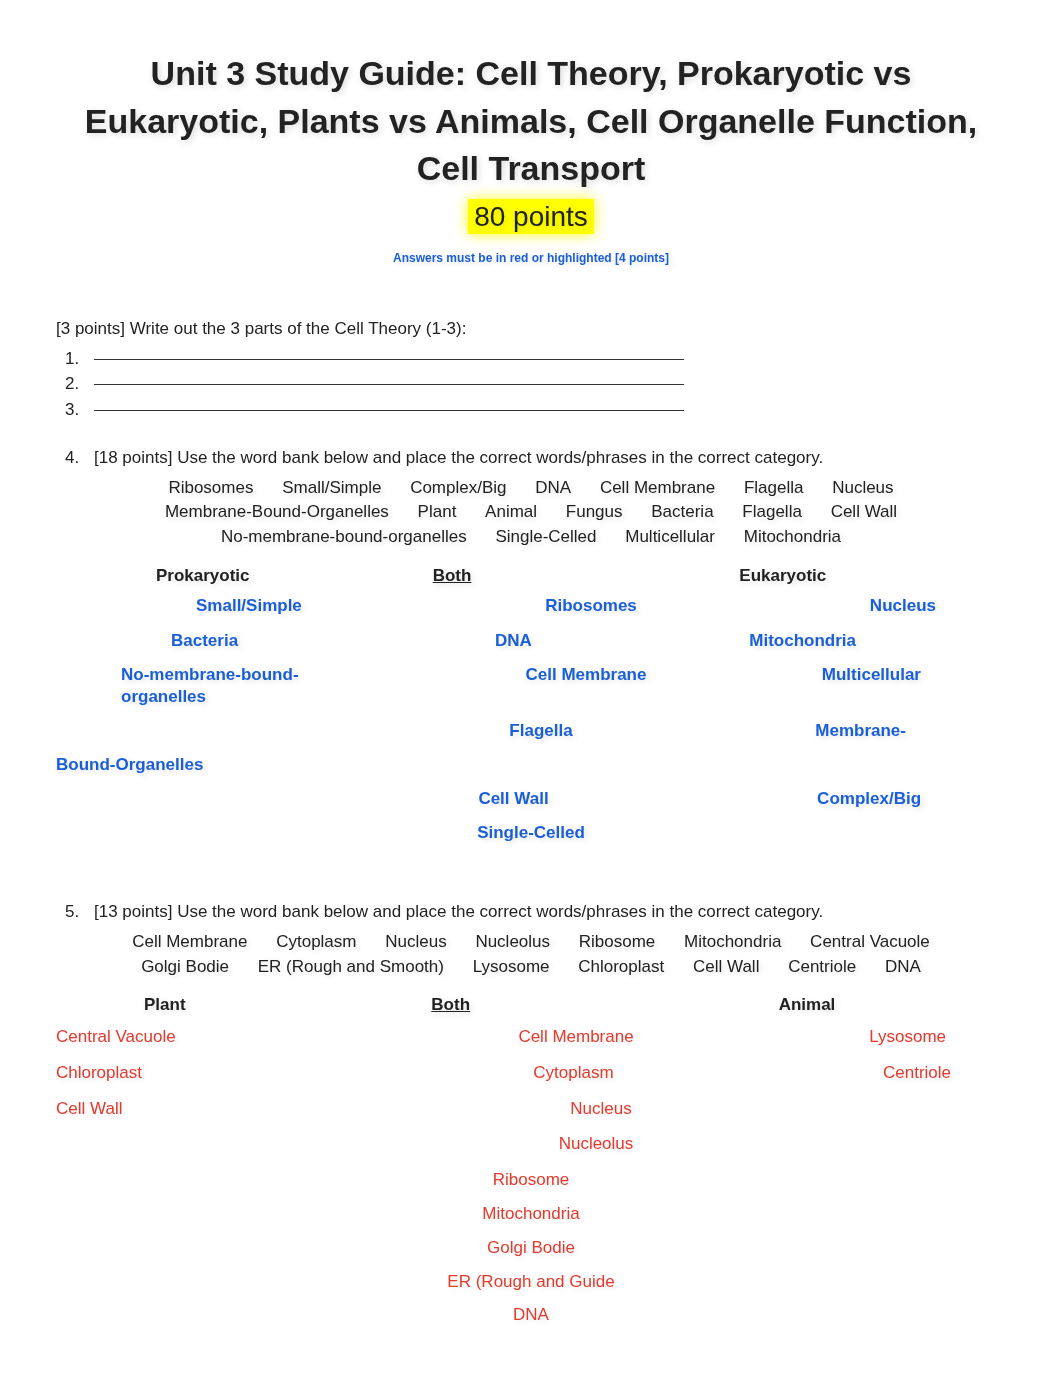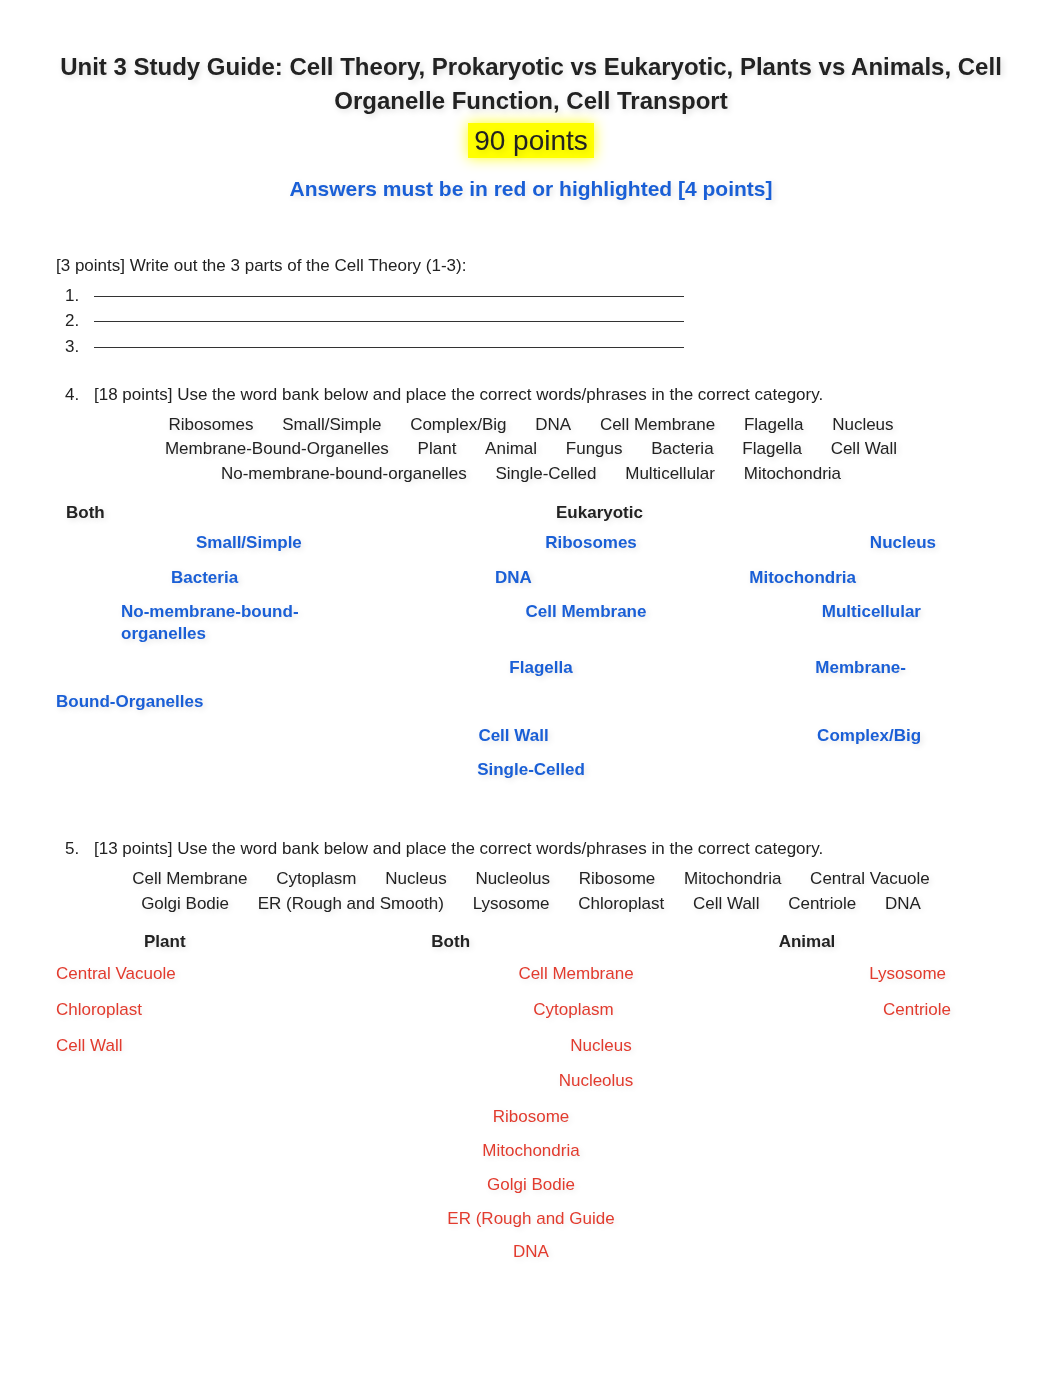--- a/index.html
+++ b/index.html
@@ -11,42 +11,42 @@
       font-family: Arial, Helvetica, sans-serif;
       background: #fff;
       width: 1062px;
       padding: 50px 56px;
       color: #222;
       font-size: 17px;
       line-height: 1.4;
     }
     .title {
       text-align: center;
-      font-size: 24px;
+      font-size: 34px;
       font-weight: 600;
       text-shadow: 2px 2px 6px rgba(0,0,0,0.15);
       margin-bottom: 4px;
     }
     .points {
       text-align: center;
       font-size: 28px;
       font-weight: 500;
       margin-bottom: 14px;
     }
     .highlight {
       background: #ffff00;
       padding: 2px 6px;
       box-shadow: 0 0 14px rgba(255,255,0,0.9);
       text-shadow: 2px 2px 6px rgba(0,0,0,0.12);
     }
     .instruction {
       text-align: center;
       color: #1a5fd6;
       font-weight: 700;
-      font-size: 21px;
+      font-size: 12px;
       text-shadow: 2px 2px 6px rgba(0,0,0,0.12);
       margin-bottom: 50px;
     }
     .q-intro {
       margin-bottom: 6px;
     }
     ol.numbered {
       list-style: decimal;
       padding-left: 28px;
     }
@@ -79,21 +79,21 @@
       font-weight: 700;
       margin-bottom: 8px;
       text-shadow: 2px 2px 6px rgba(0,0,0,0.12);
     }
     .col-left, .col-mid, .col-right {
       flex: 1;
       text-align: center;
     }
     .col-left { text-align:left; padding-left: 100px;}
     .col-right { text-align:left; padding-left: 40px;}
-    .col-mid { text-align:left; padding-left: 10px;}
+    .col-mid { text-align:left; padding-left: 10px; text-decoration: underline;}
 
     .blue-row {
       color: #1a5fd6;
       font-weight: 600;
       text-shadow: 2px 2px 6px rgba(0,0,0,0.12);
       margin-bottom: 12px;
       line-height: 1.3;
     }
     .red-row {
       color: #e23b2e;
@@ -125,40 +125,41 @@
     .q5-row .cell-l{padding-left:0;}
     .q5-row .cell-m{text-align:center; padding-left:110px;}
     .q5-row .cell-r{text-align:right; padding-right:60px;}
     .q5-single {text-align:center; padding-left:0;}
   </style>
 </head>
 <body>
 
 <div class="title">Unit 3 Study Guide: Cell Theory, Prokaryotic vs Eukaryotic, Plants vs Animals, Cell Organelle Function, Cell Transport</div>
 <div class="points">
-  <span class="highlight">90 points</span>
+  <span class="highlight">80 points</span>
 </div>
 <div class="instruction">Answers must be in red or highlighted [4 points]</div>
 
 <div class="q-intro">[3 points] Write out the 3 parts of the Cell Theory (1-3):</div>
 <ol class="numbered">
   <li><span class="blank"></span></li>
   <li><span class="blank"></span></li>
   <li><span class="blank"></span></li>
 </ol>
 
 <div class="section-gap"></div>
 
 <ol class="numbered" start="4">
   <li><span>[18 points] Use the word bank below and place the correct words/phrases in the correct category.</span></li>
 </ol>
 
 <div class="wordbank" id="wb4"><span>Ribosomes</span> <span>Small/Simple</span> <span>Complex/Big</span> <span>DNA</span> <span>Cell Membrane</span> <span>Flagella</span> <span>Nucleus</span> <span>Membrane-Bound-Organelles</span> <span>Plant</span> <span>Animal</span> <span>Fungus</span> <span>Bacteria</span> <span>Flagella</span> <span>Cell Wall</span> <span>No-membrane-bound-organelles</span> <span>Single-Celled</span> <span>Multicellular</span> <span>Mitochondria</span> </div>
 
 <div class="headers3">
+  <div class="col-left">Prokaryotic</div>
   <div class="col-mid">Both</div>
   <div class="col-right">Eukaryotic</div>
 </div>
 
 <div class="answers-grid" id="q4rows">
     <div class="row3 blue-row">
       <div class="cell cell-l" style="padding-left: 140px;">Small/Simple</div>
       <div class="cell cell-m" style="padding-left: 50px; text-align: center;">Ribosomes</div>
       <div class="cell cell-r" style="padding-right: 70px;">Nucleus</div>
     </div>

